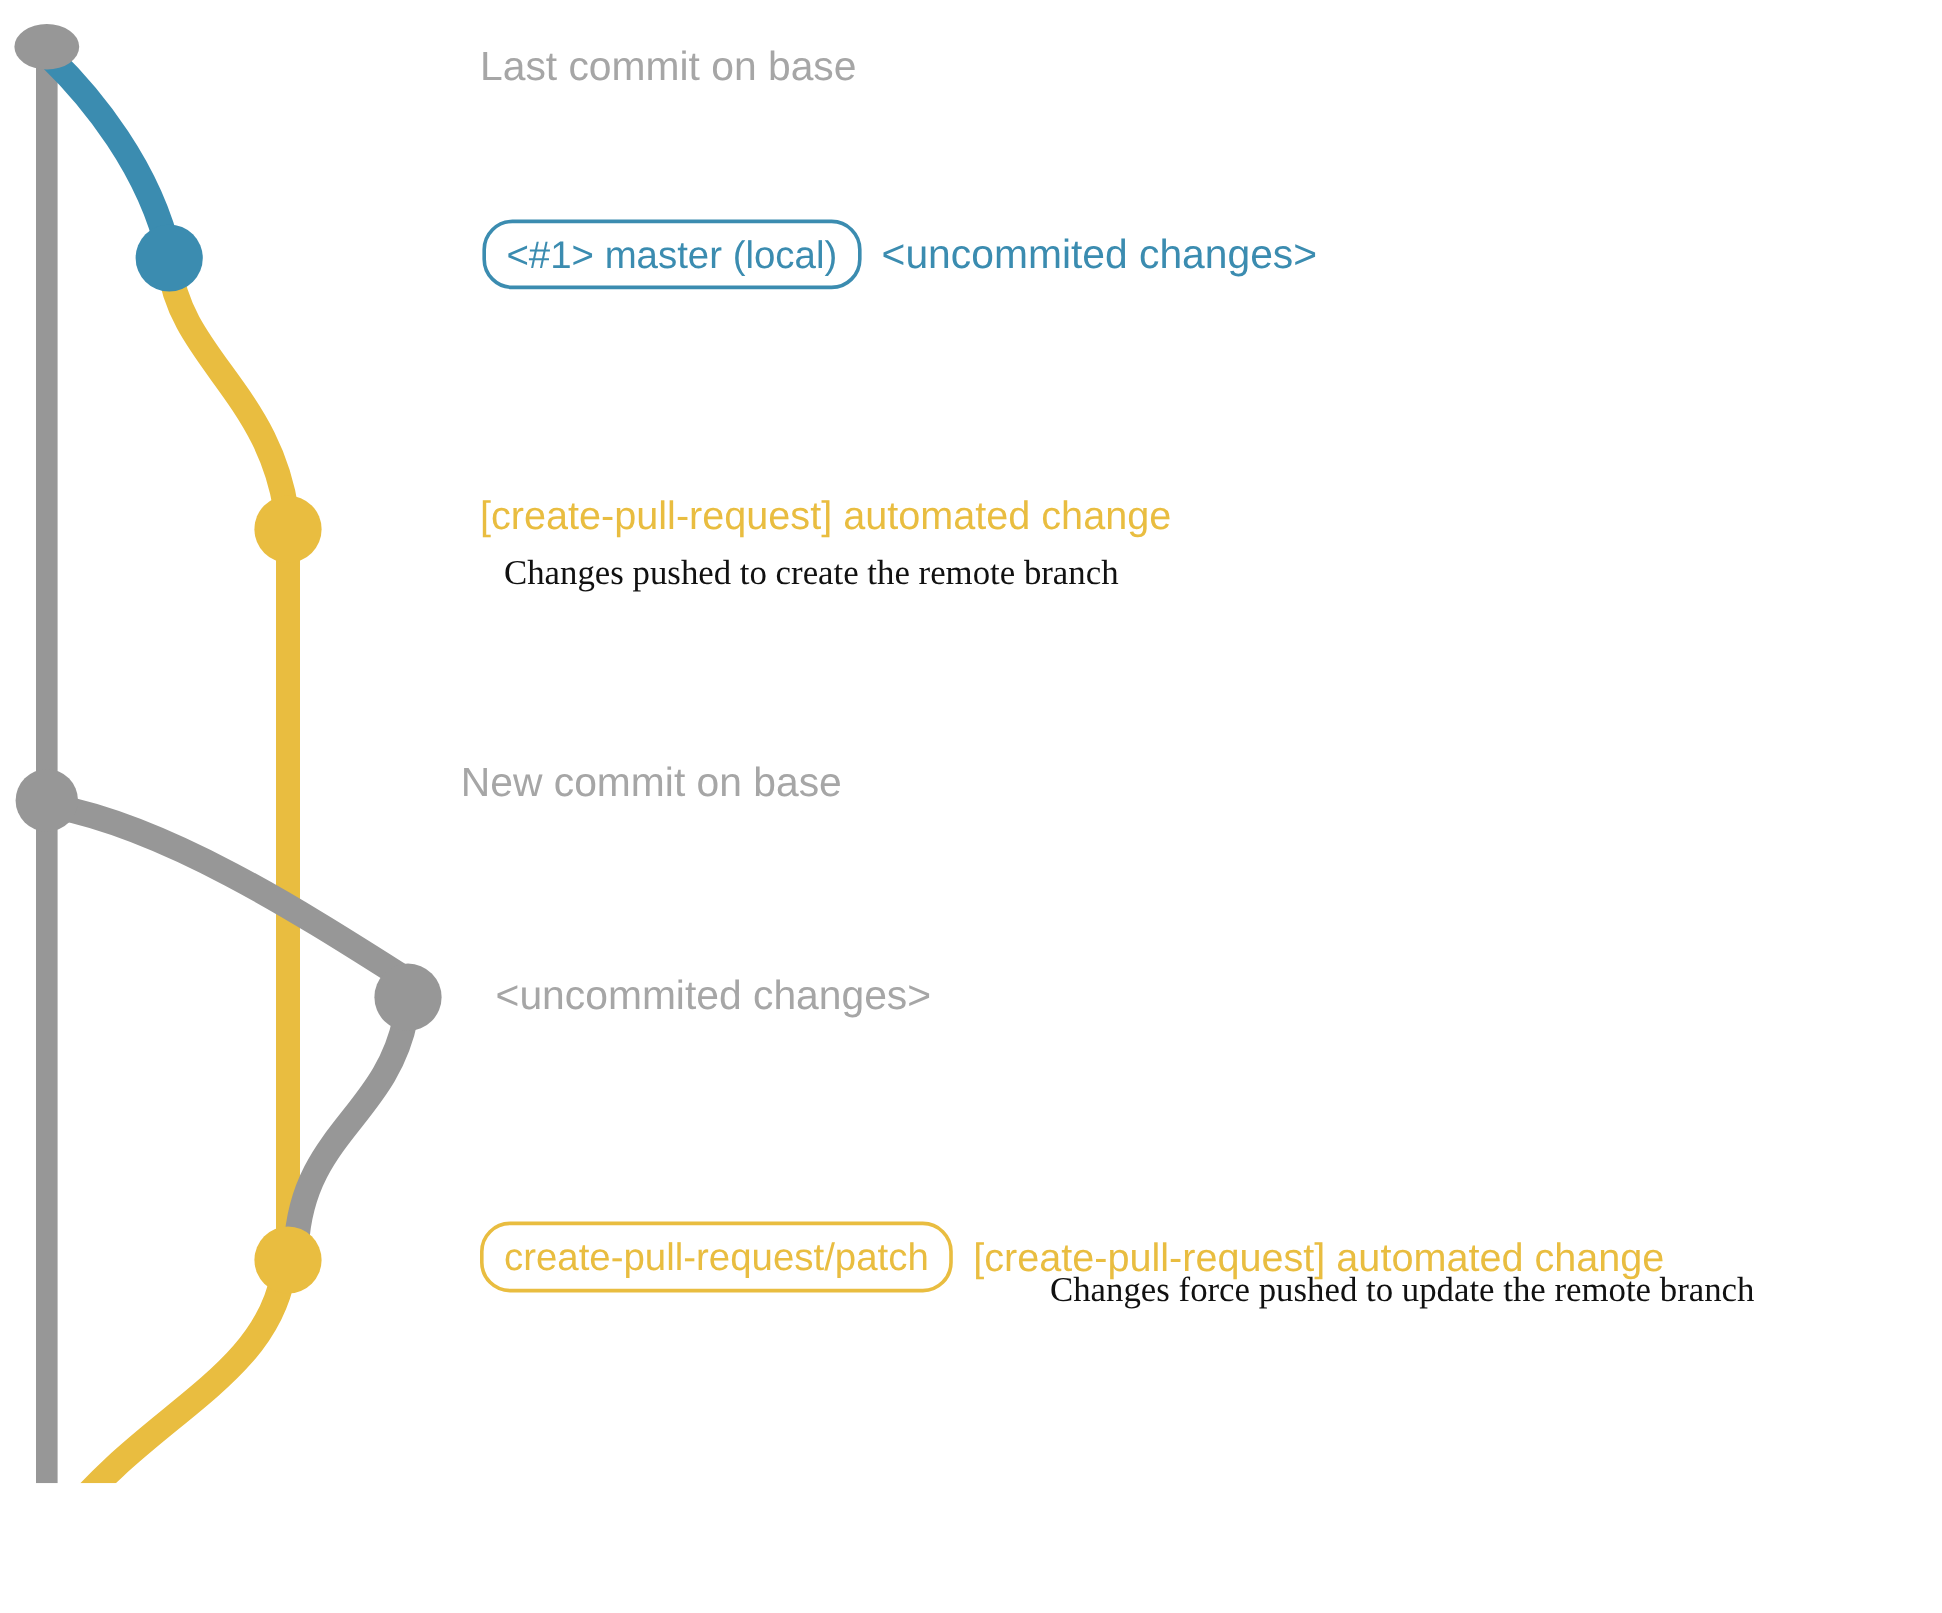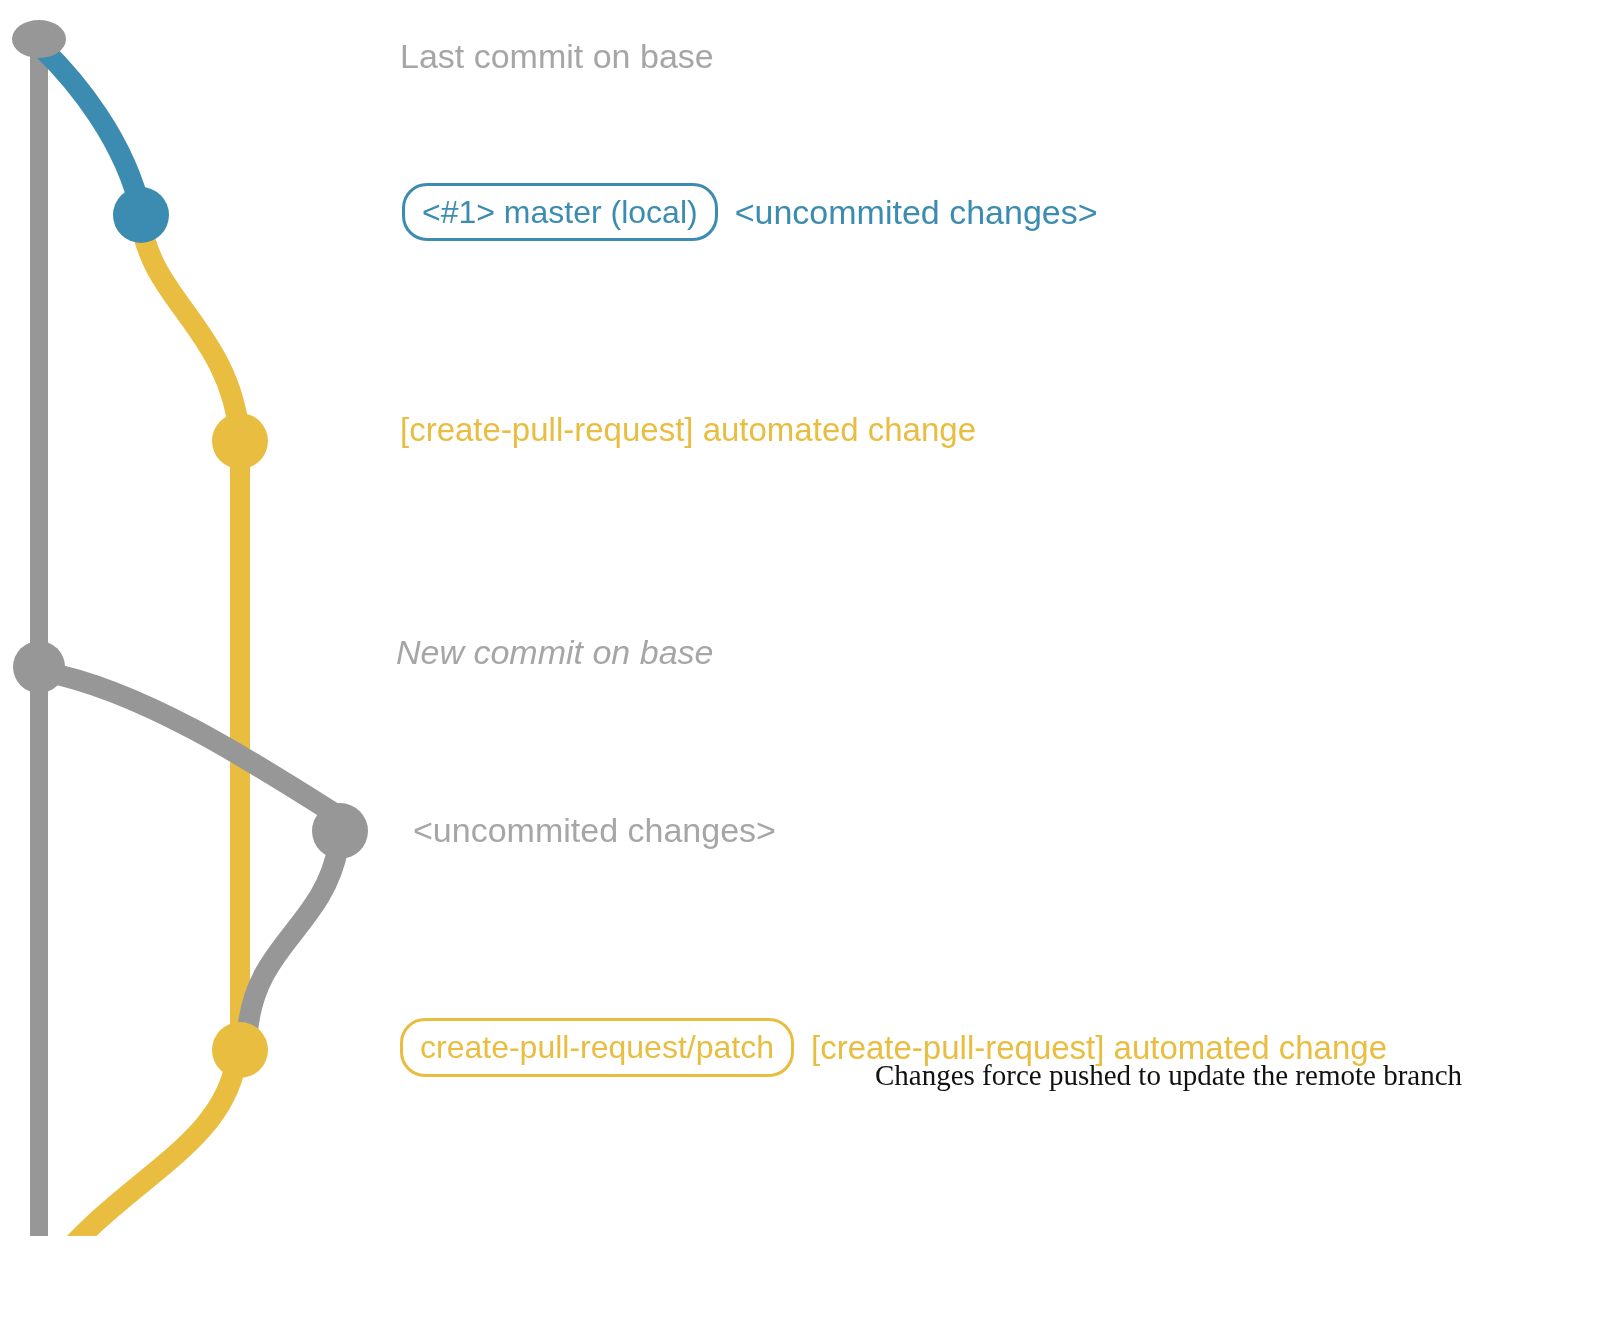--- a/index.html
+++ b/index.html
@@ -70,22 +70,23 @@
   </svg>
 
   <div class="caption" style="left:400px;top:37px;">Last commit on base</div>
 
   <div class="row" style="left:402px;top:183px;height:58px;">
     <div class="badge blue">&lt;#1&gt; master (local)</div>
     <div class="note blue">&lt;uncommited changes&gt;</div>
   </div>
 
   <div class="branch-label" style="left:400px;top:411px;">[create-pull-request] automated change</div>
+  <div class="desc" style="left:420px;top:462px;">Changes pushed to create the remote branch</div>
 
-  <div class="caption" style="left:396px;top:633px;font-style:italic;">New commit on base</div>
+  <div class="caption" style="left:384px;top:633px;">New commit on base</div>
 
   <div class="row" style="left:396px;top:801px;height:58px;">
     <div class="note gray">&lt;uncommited changes&gt;</div>
   </div>
 
   <div class="row" style="left:400px;top:1018px;height:59px;">
     <div class="badge yellow">create-pull-request/patch</div>
     <div class="note yellow">[create-pull-request] automated change</div>
   </div>
   <div class="desc" style="left:875px;top:1059px;">Changes force pushed to update the remote branch</div>

